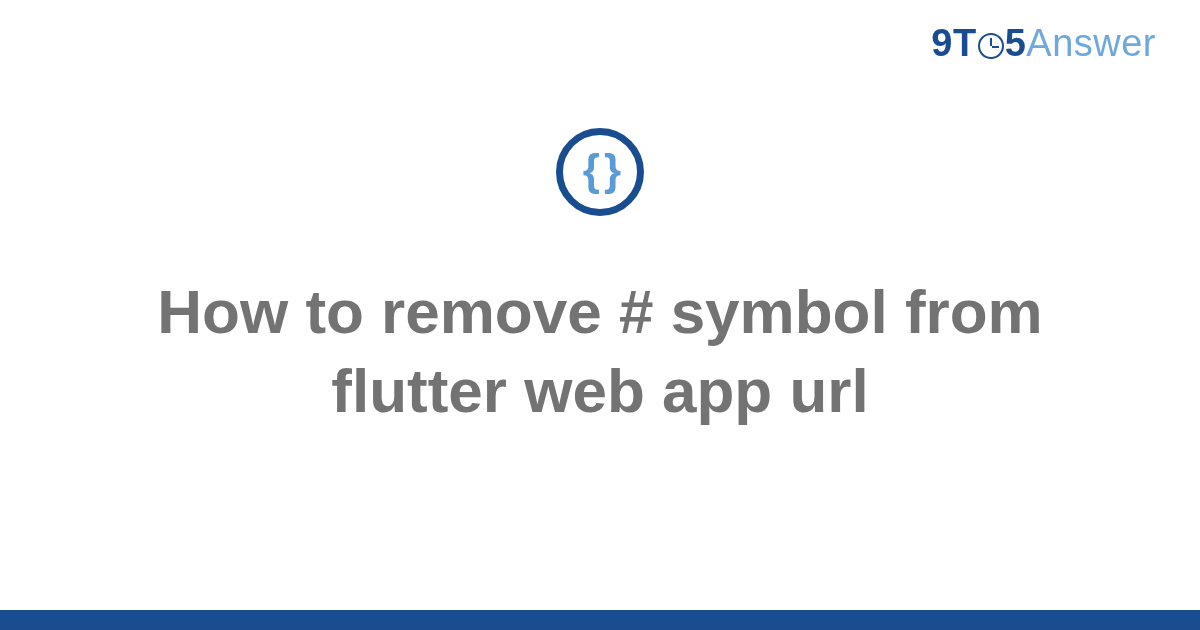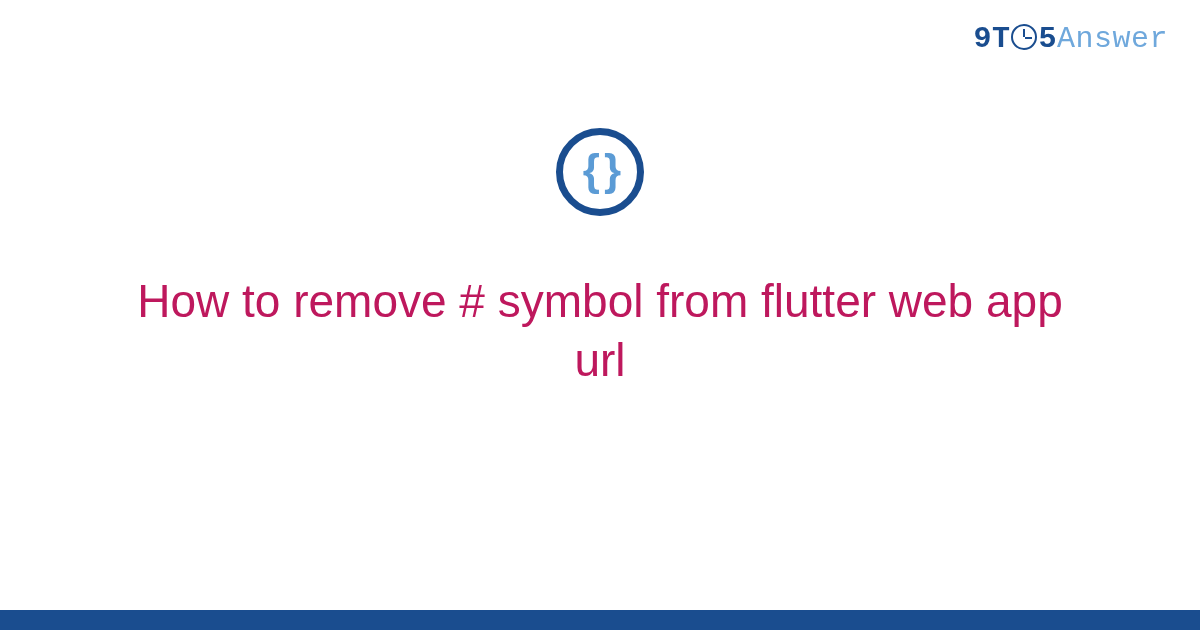--- a/index.html
+++ b/index.html
@@ -5,26 +5,25 @@
   * { margin: 0; padding: 0; box-sizing: border-box; }
   html, body { width: 1200px; height: 630px; overflow: hidden; }
   body {
     font-family: -apple-system, BlinkMacSystemFont, "Segoe UI", Helvetica, Arial, sans-serif;
     background: #ffffff;
     position: relative;
   }
   .logo {
     position: absolute;
     top: 22px;
-    right: 32px;
-    font-size: 30px;
+    right: 44px;
+    font-size: 38px;
     font-weight: 600;
     letter-spacing: 0.5px;
     color: #1a4d8f;
-    font-family: Liberation Mono, monospace;
   }
   .logo .nine { color: #1a4d8f; }
   .logo .t { color: #1a4d8f; }
   .logo .clock {
     display: inline-flex;
     align-items: center;
     justify-content: center;
     width: 26px;
     height: 26px;
     border: 2.5px solid #1a4d8f;
@@ -76,23 +75,23 @@
   .icon-ring .braces {
     font-size: 44px;
     font-weight: 700;
     color: #5b9bd5;
     letter-spacing: -4px;
     line-height: 1;
     font-family: "Segoe UI", Arial, sans-serif;
     transform: translateY(-2px);
   }
   .title {
-    font-size: 46px;
-    font-weight: 400;
-    color: #be185d;
+    font-size: 62px;
+    font-weight: 700;
+    color: #737373;
     text-align: center;
     line-height: 1.28;
     max-width: 960px;
   }
   .footer-bar {
     position: absolute;
     bottom: 0;
     left: 0;
     right: 0;
     height: 20px;

